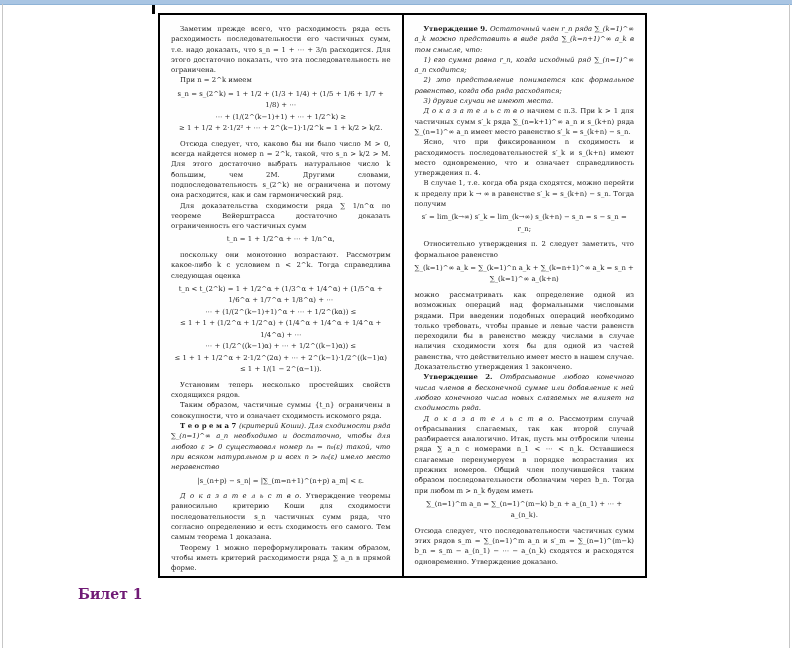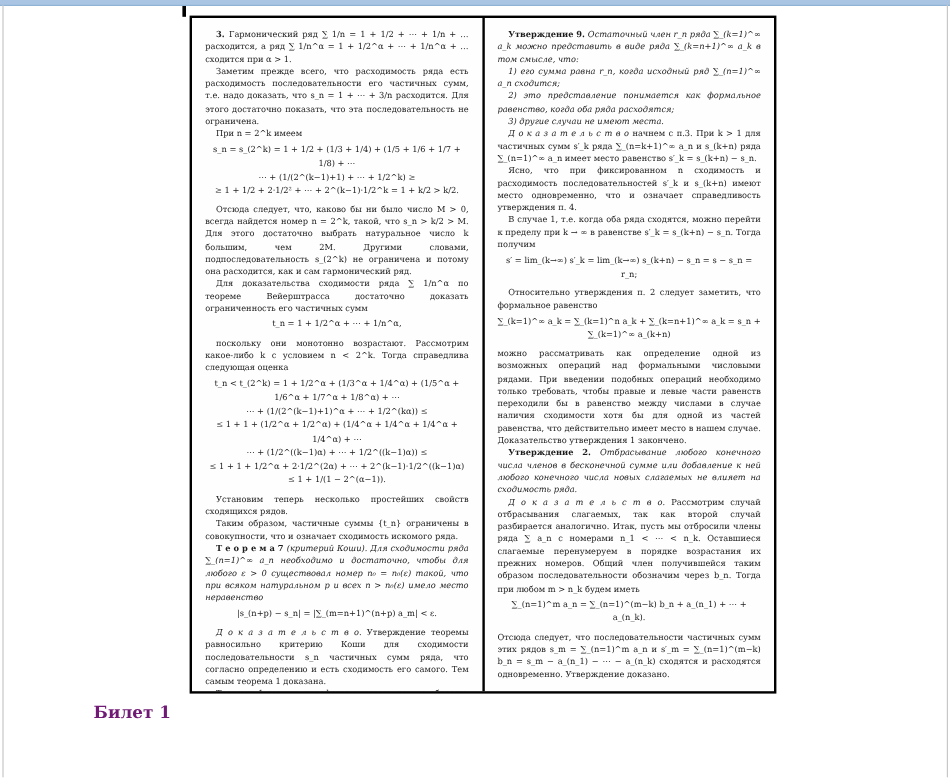--- a/index.html
+++ b/index.html
@@ -24,21 +24,20 @@
 </head>
 <body>
 
 <div class="top-strip"></div>
 <div class="edge edge-left"></div>
 <div class="edge edge-right"></div>
 <div class="cursor-mark"></div>
 
 <div class="scan-box">
   <div class="col col-left">
-      <div class="blk p"><span class="lead">3. </span><span>Гармонический ряд ∑ 1/n = 1 + 1/2 + ⋯ + 1/n + … расходится, а ряд ∑ 1/n^α = 1 + 1/2^α + ⋯ + 1/n^α + … сходится при α &gt; 1.</span></div>
       <div class="blk p"><span>Заметим прежде всего, что расходимость ряда есть расходимость последовательности его частичных сумм, т.е. надо доказать, что s_n = 1 + ⋯ + 3/n расходится. Для этого достаточно показать, что эта последовательность не ограничена.</span></div>
       <div class="blk p"><span>При n = 2^k имеем</span></div>
       <div class="blk f"><span>s_n = s_(2^k) = 1 + 1/2 + (1/3 + 1/4) + (1/5 + 1/6 + 1/7 + 1/8) + ⋯
 ⋯ + (1/(2^(k−1)+1) + ⋯ + 1/2^k) ≥
 ≥ 1 + 1/2 + 2·1/2² + ⋯ + 2^(k−1)·1/2^k = 1 + k/2 &gt; k/2.</span></div>
       <div class="blk p"><span>Отсюда следует, что, каково бы ни было число M &gt; 0, всегда найдется номер n = 2^k, такой, что s_n &gt; k/2 &gt; M. Для этого достаточно выбрать натуральное число k большим, чем 2M. Другими словами, подпоследовательность s_(2^k) не ограничена и потому она расходится, как и сам гармонический ряд.</span></div>
       <div class="blk p"><span>Для доказательства сходимости ряда ∑ 1/n^α по теореме Вейерштрасса достаточно доказать ограниченность его частичных сумм</span></div>
       <div class="blk f"><span>t_n = 1 + 1/2^α + ⋯ + 1/n^α,</span></div>
       <div class="blk p"><span>поскольку они монотонно возрастают. Рассмотрим какое-либо k с условием n &lt; 2^k. Тогда справедлива следующая оценка</span></div>
       <div class="blk f"><span>t_n &lt; t_(2^k) = 1 + 1/2^α + (1/3^α + 1/4^α) + (1/5^α + 1/6^α + 1/7^α + 1/8^α) + ⋯

